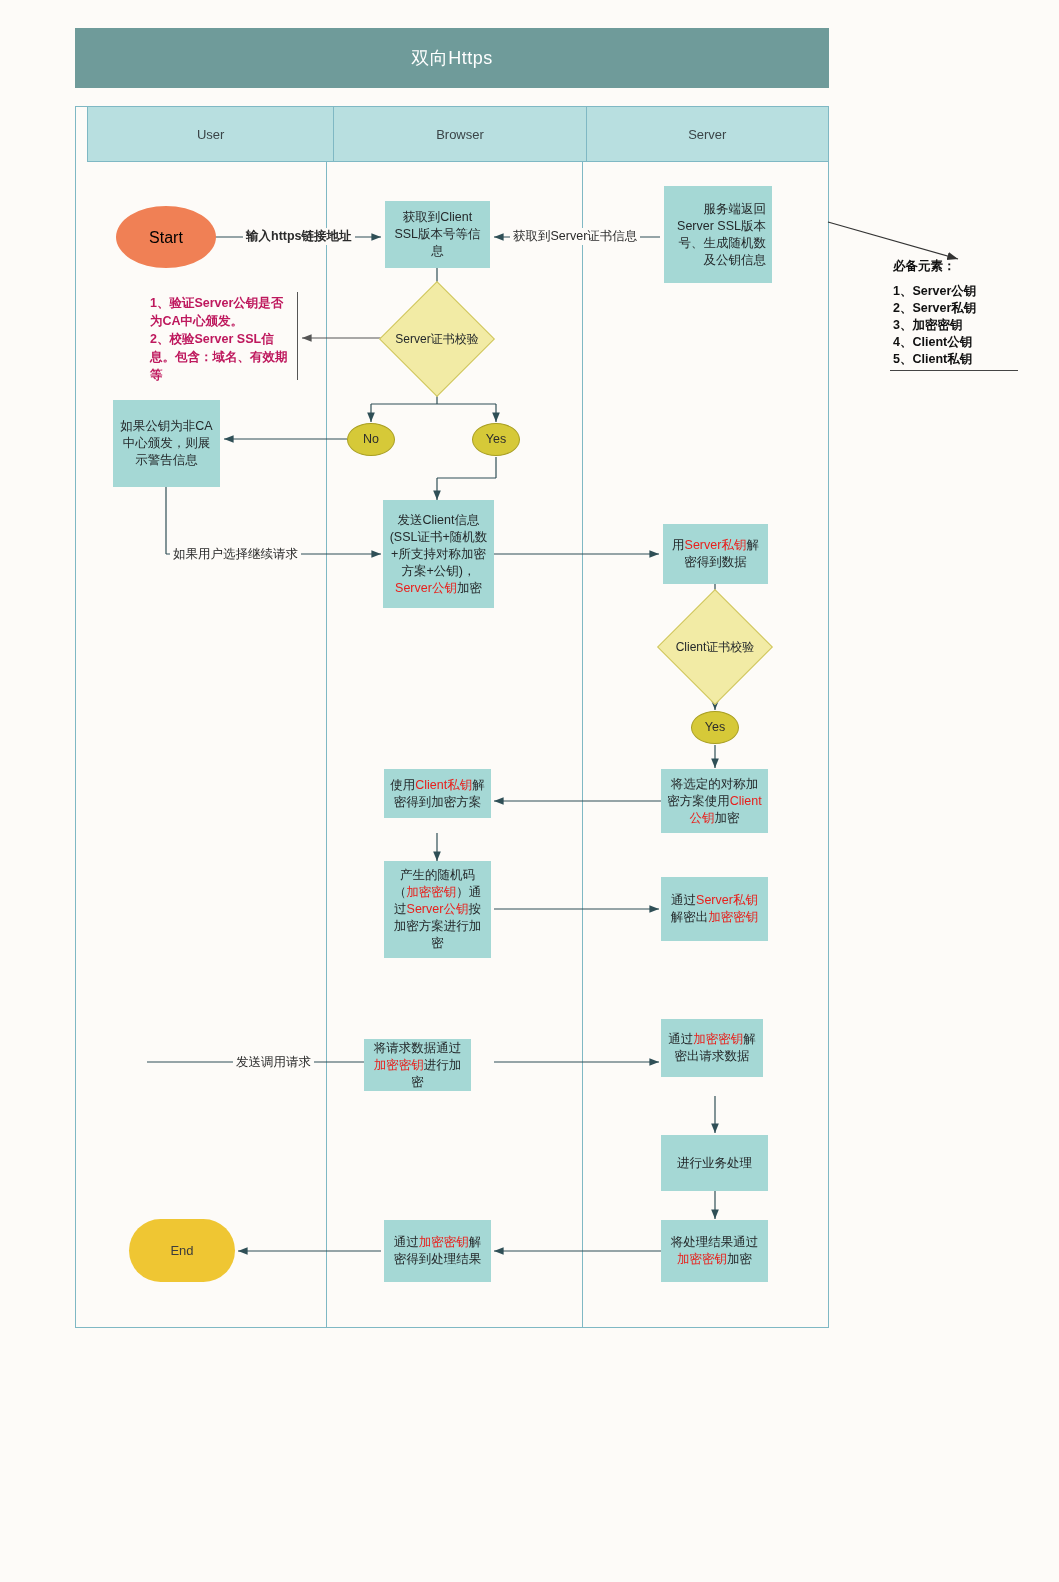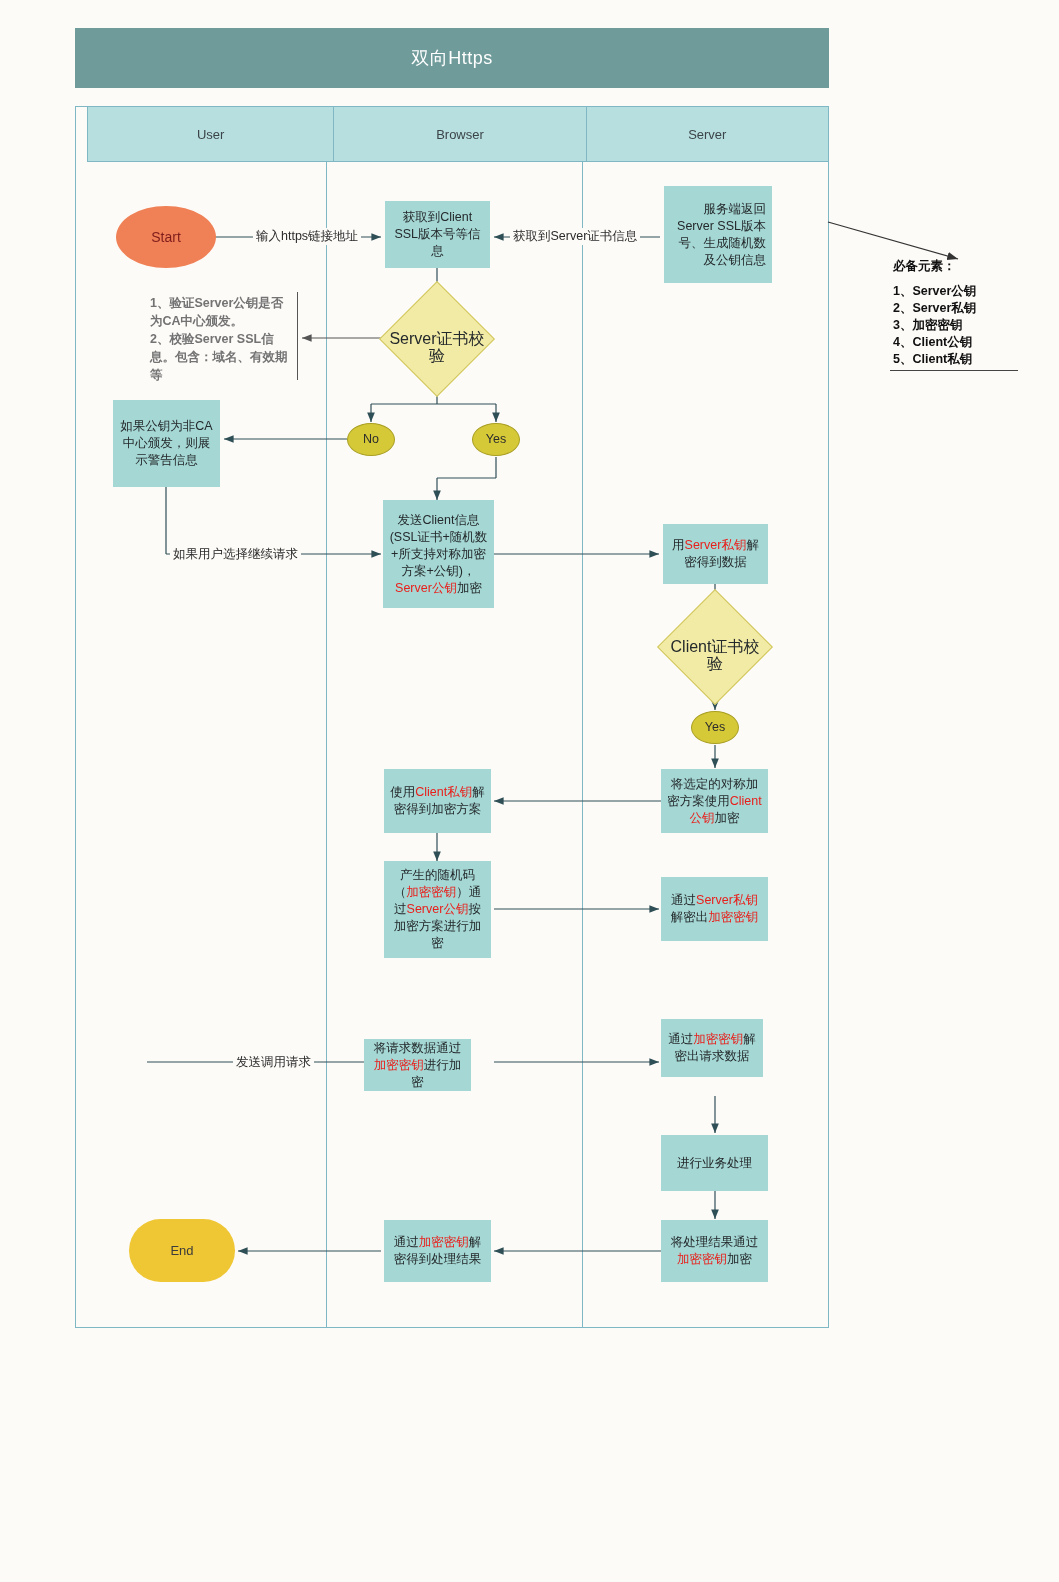--- a/index.html
+++ b/index.html
@@ -83,22 +83,22 @@
     font-size: 12.5px;
     line-height: 17px;
     color: #24292b;
   }
   .proc {
     background: #a5d8d5;
   }
   .ellipse-start {
     background: #f08055;
     border-radius: 50%;
-    color: #7f1d1d;
-    font-size: 14px;
+    color: #000000;
+    font-size: 16px;
   }
   .rounded-end {
     background: #efc633;
     border-radius: 34px;
     color: #3c3c3c;
     font-size: 13px;
   }
   .small-ellipse {
     background: #d6c938;
     border: 1px solid #a99f22;
@@ -113,36 +113,36 @@
     position: absolute;
     left: 0; top: 0;
     width: 100%; height: 100%;
     background: #f2eba5;
     border: 1px solid #cfc55f;
     box-sizing: border-box;
     transform: rotate(45deg);
   }
   .diamond-text {
     position: absolute;
-    left: 0; top: 8px;
+    left: 0; top: 0;
     width: 100%; height: 100%;
     display: flex;
     align-items: center;
     justify-content: center;
     text-align: center;
-    font-size: 16px;
+    font-size: 12px;
     line-height: 17px;
     color: #24292b;
   }
   
   .note {
     position: absolute;
     font-size: 12.5px;
     line-height: 18px;
-    color: #737373;
+    color: #be185d;
     font-weight: bold;
     text-align: left;
   }
   .note-bar {
     position: absolute;
     width: 1px;
     background: #555;
   }
   .edge-label {
     position: absolute;
@@ -288,21 +288,21 @@
     <div class="diamond-shape"></div>
     <div class="diamond-text" style="width:104px; left:-11px;">Client证书校验</div>
   </div>
 
   <div class="node small-ellipse" style="left:691px; top:711px; width:48px; height:33px;">Yes</div>
 
   <div class="node proc" style="left:661px; top:769px; width:107px; height:64px; padding:0 5px;">
     <span><span>将选定的对称加密方案使用</span><span class="hl">Client公钥</span><span>加密</span></span>
   </div>
 
-  <div class="node proc" style="left:384px; top:769px; width:107px; height:64px; padding:0 5px;text-align:center;">
+  <div class="node proc" style="left:384px; top:769px; width:107px; height:49px; padding:0 5px;text-align:center;">
     <span><span>使用</span><span class="hl">Client私钥</span><span>解密得到加密方案</span></span>
   </div>
 
   <div class="node proc" style="left:384px; top:861px; width:107px; height:97px; padding:0 5px;">
     <span><span>产生的随机码（</span><span class="hl">加密密钥</span><span>）通过</span><span class="hl">Server公钥</span><span>按加密方案进行加密</span></span>
   </div>
 
   <div class="node proc" style="left:661px; top:877px; width:107px; height:64px; padding:0 5px;">
     <span><span>通过</span><span class="hl">Server私钥</span><span>解密出</span><span class="hl">加密密钥</span></span>
   </div>
@@ -320,21 +320,21 @@
   <div class="node proc" style="left:661px; top:1220px; width:107px; height:62px; padding:0 5px;">
     <span><span>将处理结果通过</span><span class="hl">加密密钥</span><span>加密</span></span>
   </div>
 
   <div class="node proc" style="left:384px; top:1220px; width:107px; height:62px; padding:0 5px;align-items:center;">
     <span><span>通过</span><span class="hl">加密密钥</span><span>解密得到处理结果</span></span>
   </div>
 
   <div class="node rounded-end" style="left:129px; top:1219px; width:106px; height:63px;">End</div>
 
-  <div class="edge-label" style="left:253px; top:228px;">输入https链接地址</div>
+  <div class="edge-label" style="left:243px; top:228px;font-weight:bold;">输入https链接地址</div>
   <div class="edge-label" style="left:510px; top:228px;">获取到Server证书信息</div>
   <div class="edge-label" style="left:170px; top:546px;">如果用户选择继续请求</div>
   <div class="edge-label" style="left:233px; top:1054px;">发送调用请求</div>
 
   <div class="note" style="left:150px; top:294px; width:145px; white-space:pre-line;">1、验证Server公钥是否为CA中心颁发。
 2、校验Server SSL信息。包含：域名、有效期等</div>
   <div class="note-bar" style="left:297px; top:292px; height:88px;"></div>
 
   <div class="req-list" style="left:893px; top:258px; font-weight:bold;">必备元素：</div>
   <div class="req-list" style="left:893px; top:283px;">1、Server公钥

